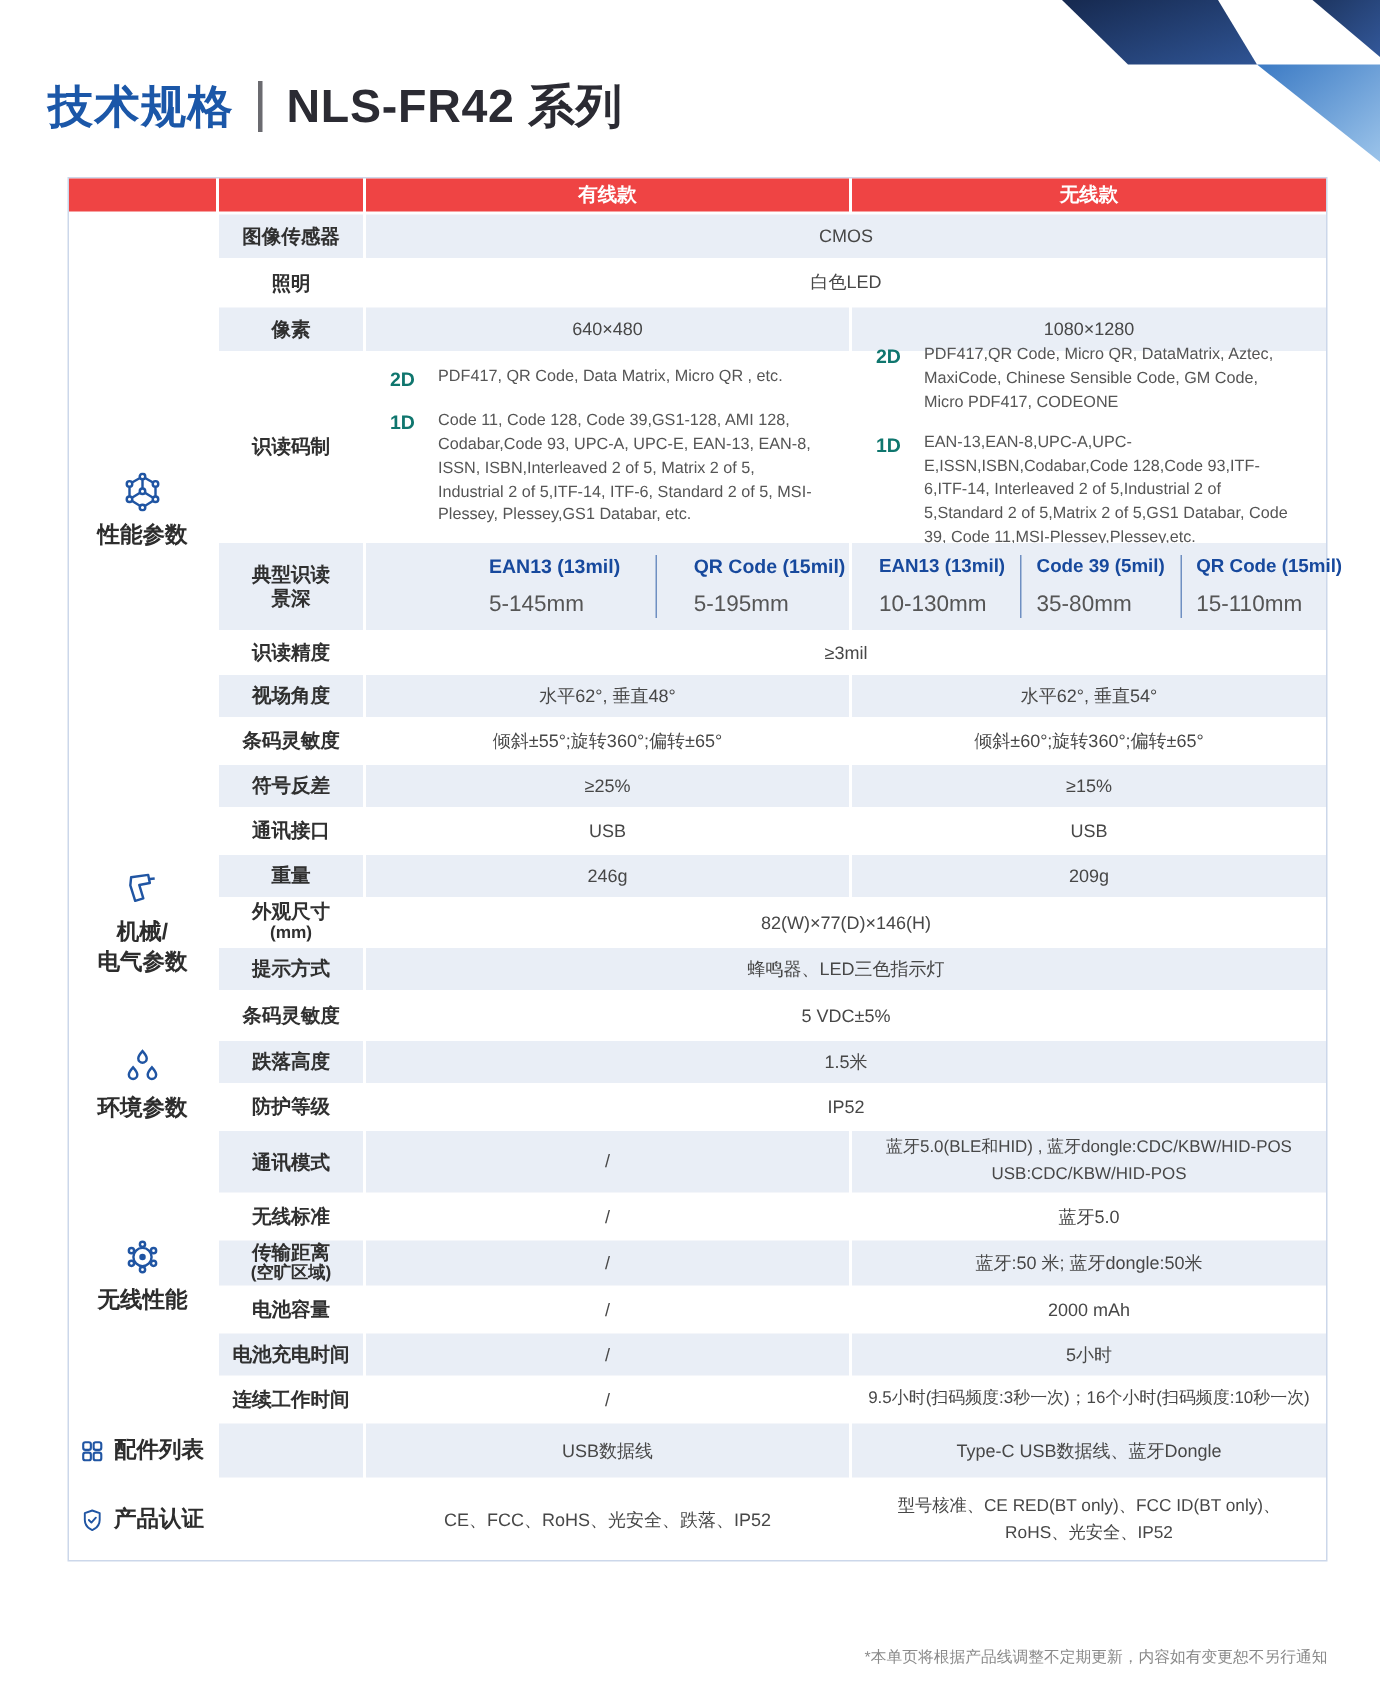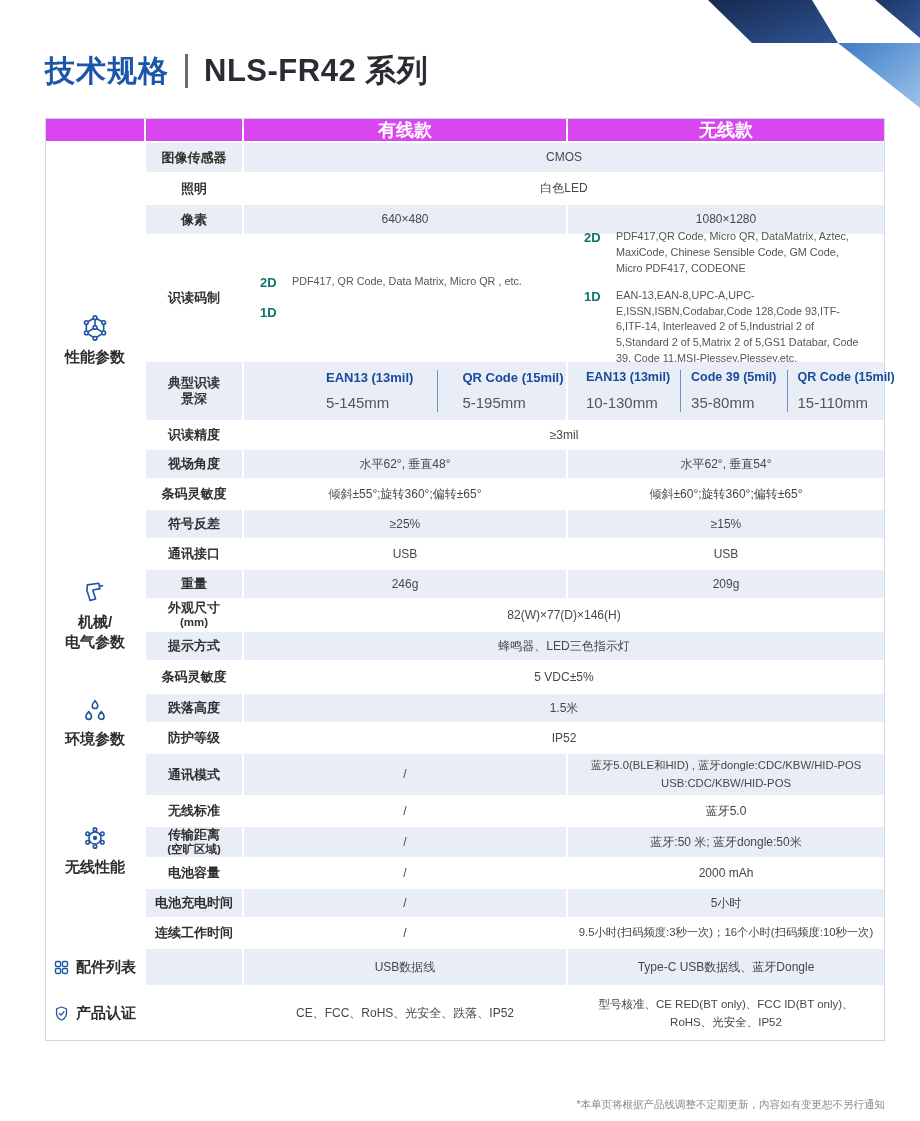--- a/index.html
+++ b/index.html
@@ -3,33 +3,33 @@
 <meta charset="utf-8">
 <style>
   * { margin:0; padding:0; box-sizing:border-box; }
   html,body { width:920px; height:1121px; background:#fff; overflow:hidden; position:relative;
     font-family:"Liberation Sans","DejaVu Sans",sans-serif; }
 
   
   .deco { position:absolute; top:0; right:0; width:220px; height:130px; }
 
   
-  .title-bar { position:absolute; left:45px; top:50px; display:flex; align-items:center; gap:16px; }
+  .title-bar { position:absolute; left:32px; top:50px; display:flex; align-items:center; gap:16px; }
   .title-cn { font-size:30px; font-weight:800; color:#1b57a8; letter-spacing:1px; }
   .title-sep { width:3px; height:34px; background:#6b6b70; }
   .title-model { font-size:31px; font-weight:800; color:#2b2b33; letter-spacing:0.5px; }
 
   
   .t-grid { position:absolute; left:45px; top:118px;
     display:grid;
     grid-template-columns:98px 96px 322px 316px;
     grid-template-rows:22px 29px 29px 29px 124px 58px 26px 28px 28px 28px 28px 28px 30px 28px 30px 28px 28px 41px 28px 30px 28px 28px 28px 36px 53px;
     gap:2px; background:#fff; border:1px solid #ccd7ea; }
 
-  .hcell { background:#d946ef; color:#fff; font-weight:bold; font-size:18px;
+  .hcell { background:#ef4444; color:#fff; font-weight:bold; font-size:13px;
     display:flex; align-items:center; justify-content:center; }
 
   .cell { display:flex; align-items:center; justify-content:center;
     font-size:12px; color:#474747; text-align:center; line-height:1.4; background:#fff; }
   .tint { background:#e9eef6; }
 
   .label-cell { font-weight:bold; color:#303030; font-size:13px; flex-direction:column; line-height:1.2; }
   .label-sub { font-size:11.5px; font-weight:bold; }
 
   .group-cell { display:flex; flex-direction:column; align-items:center; justify-content:center;
@@ -173,20 +173,21 @@
   <div class="cell tint" style="grid-row:4;grid-column:4">1080×1280</div>
 
   <div class="cell label-cell" style="grid-row:5;grid-column:2">识读码制</div>
   <div class="cell sym-cell" style="grid-row:5;grid-column:3">
     <div class="sym-entry">
       <span class="sym-tag">2D</span>
       <span class="sym-text">PDF417, QR Code, Data Matrix, Micro QR , etc.</span>
     </div>
     <div class="sym-entry">
       <span class="sym-tag">1D</span>
+      <span class="sym-text">Code 11, Code 128, Code 39,GS1-128, AMI 128, Codabar,Code 93, UPC-A, UPC-E, EAN-13, EAN-8, ISSN, ISBN,Interleaved 2 of 5, Matrix 2 of 5, Industrial 2 of 5,ITF-14, ITF-6, Standard 2 of 5, MSI-Plessey, Plessey,GS1 Databar, etc.</span>
     </div>
   </div>
   <div class="cell sym-cell" style="grid-row:5;grid-column:4">
     <div class="sym-entry">
       <span class="sym-tag">2D</span>
       <span class="sym-text">PDF417,QR Code, Micro QR, DataMatrix, Aztec, MaxiCode, Chinese Sensible Code, GM Code, Micro PDF417, CODEONE</span>
     </div>
     <div class="sym-entry">
       <span class="sym-tag">1D</span>
       <span class="sym-text">EAN-13,EAN-8,UPC-A,UPC-E,ISSN,ISBN,Codabar,Code 128,Code 93,ITF-6,ITF-14, Interleaved 2 of 5,Industrial 2 of 5,Standard 2 of 5,Matrix 2 of 5,GS1 Databar, Code 39, Code 11,MSI-Plessey,Plessey,etc.</span>

